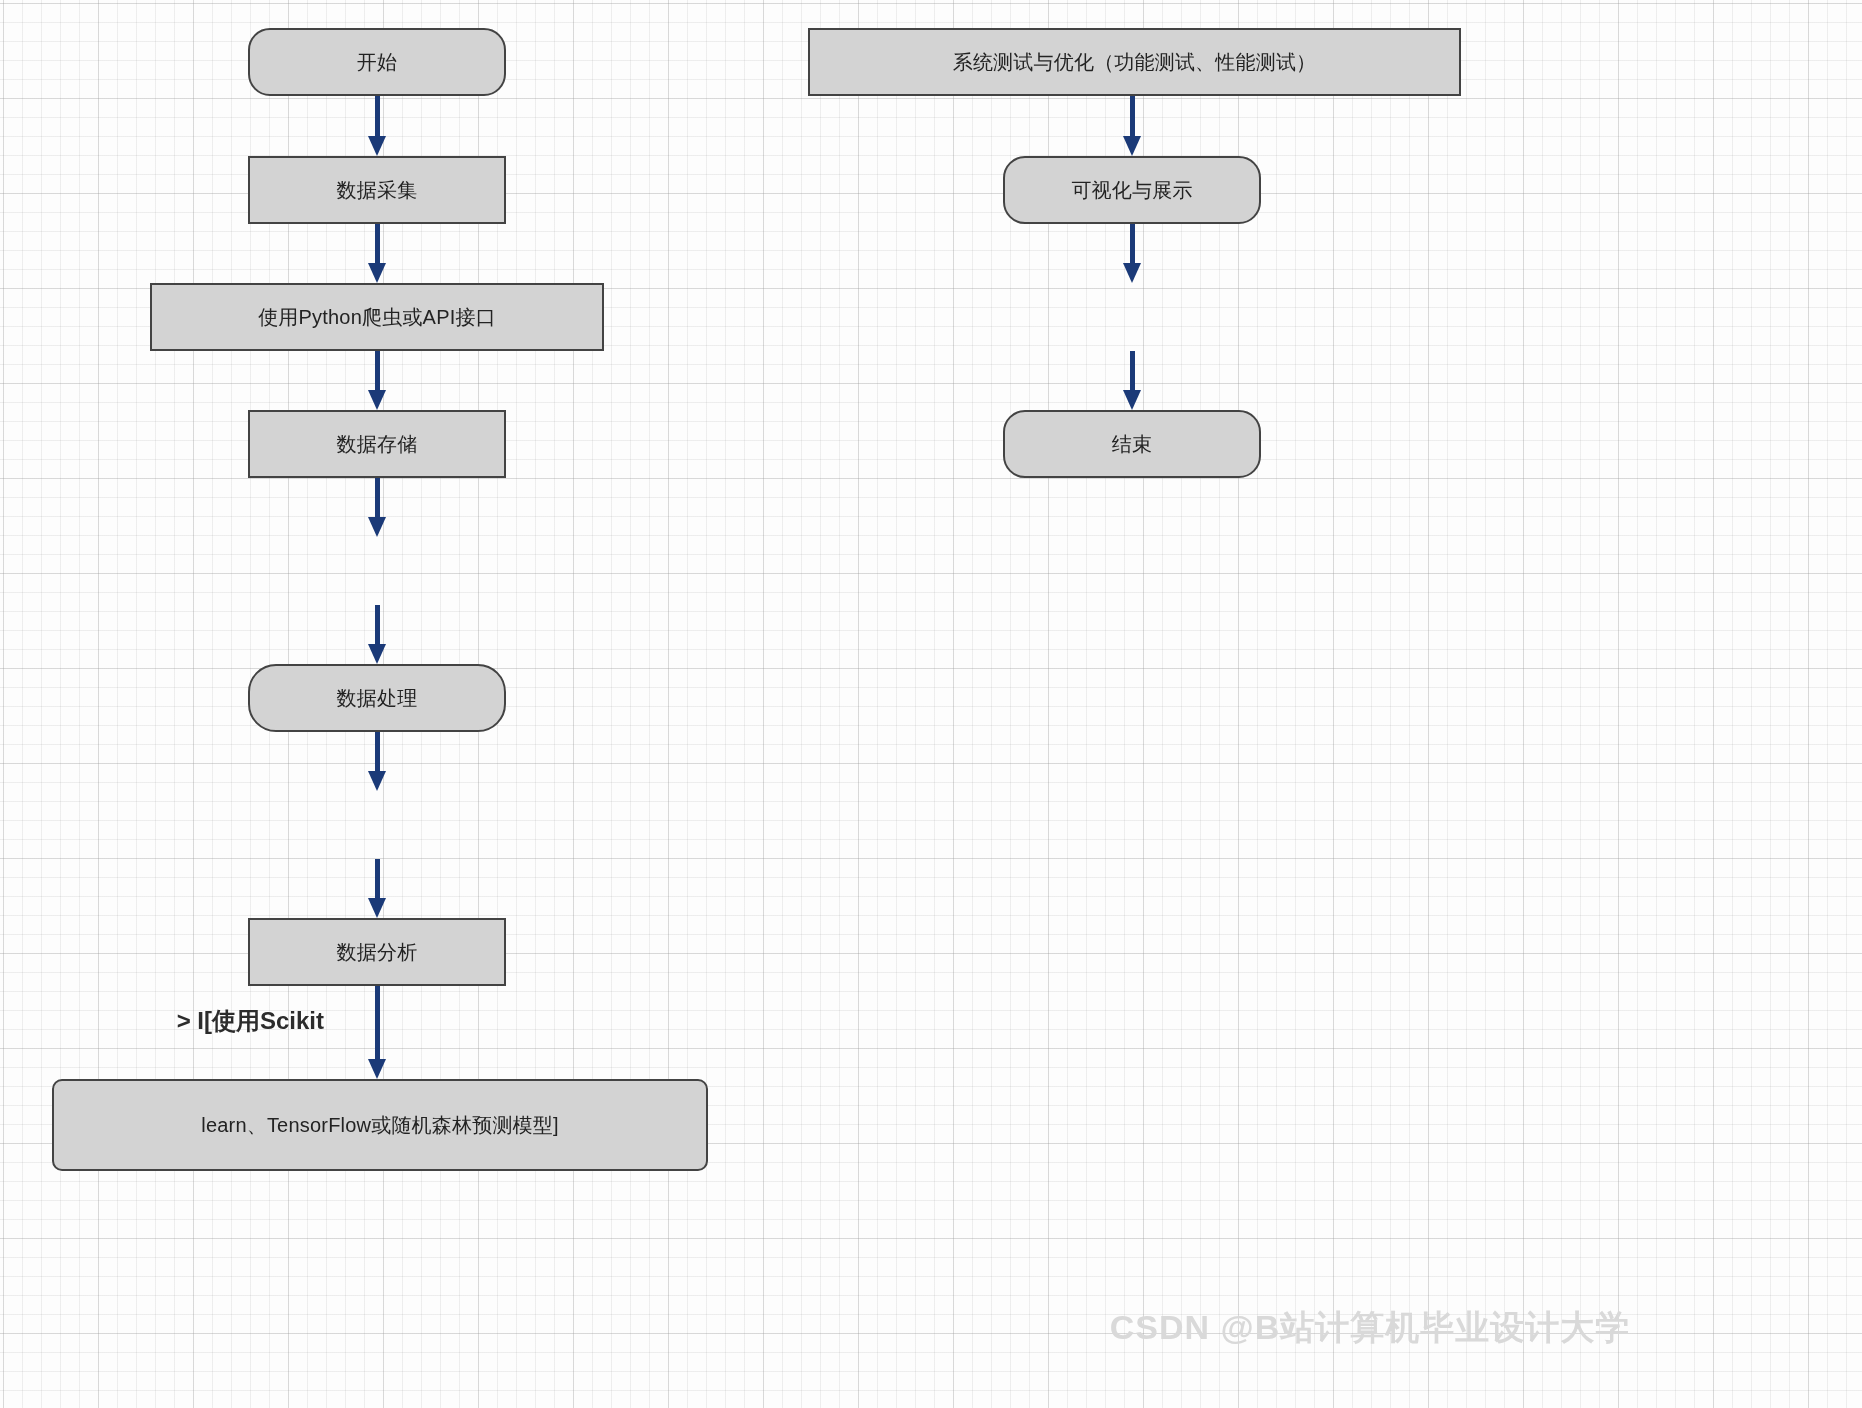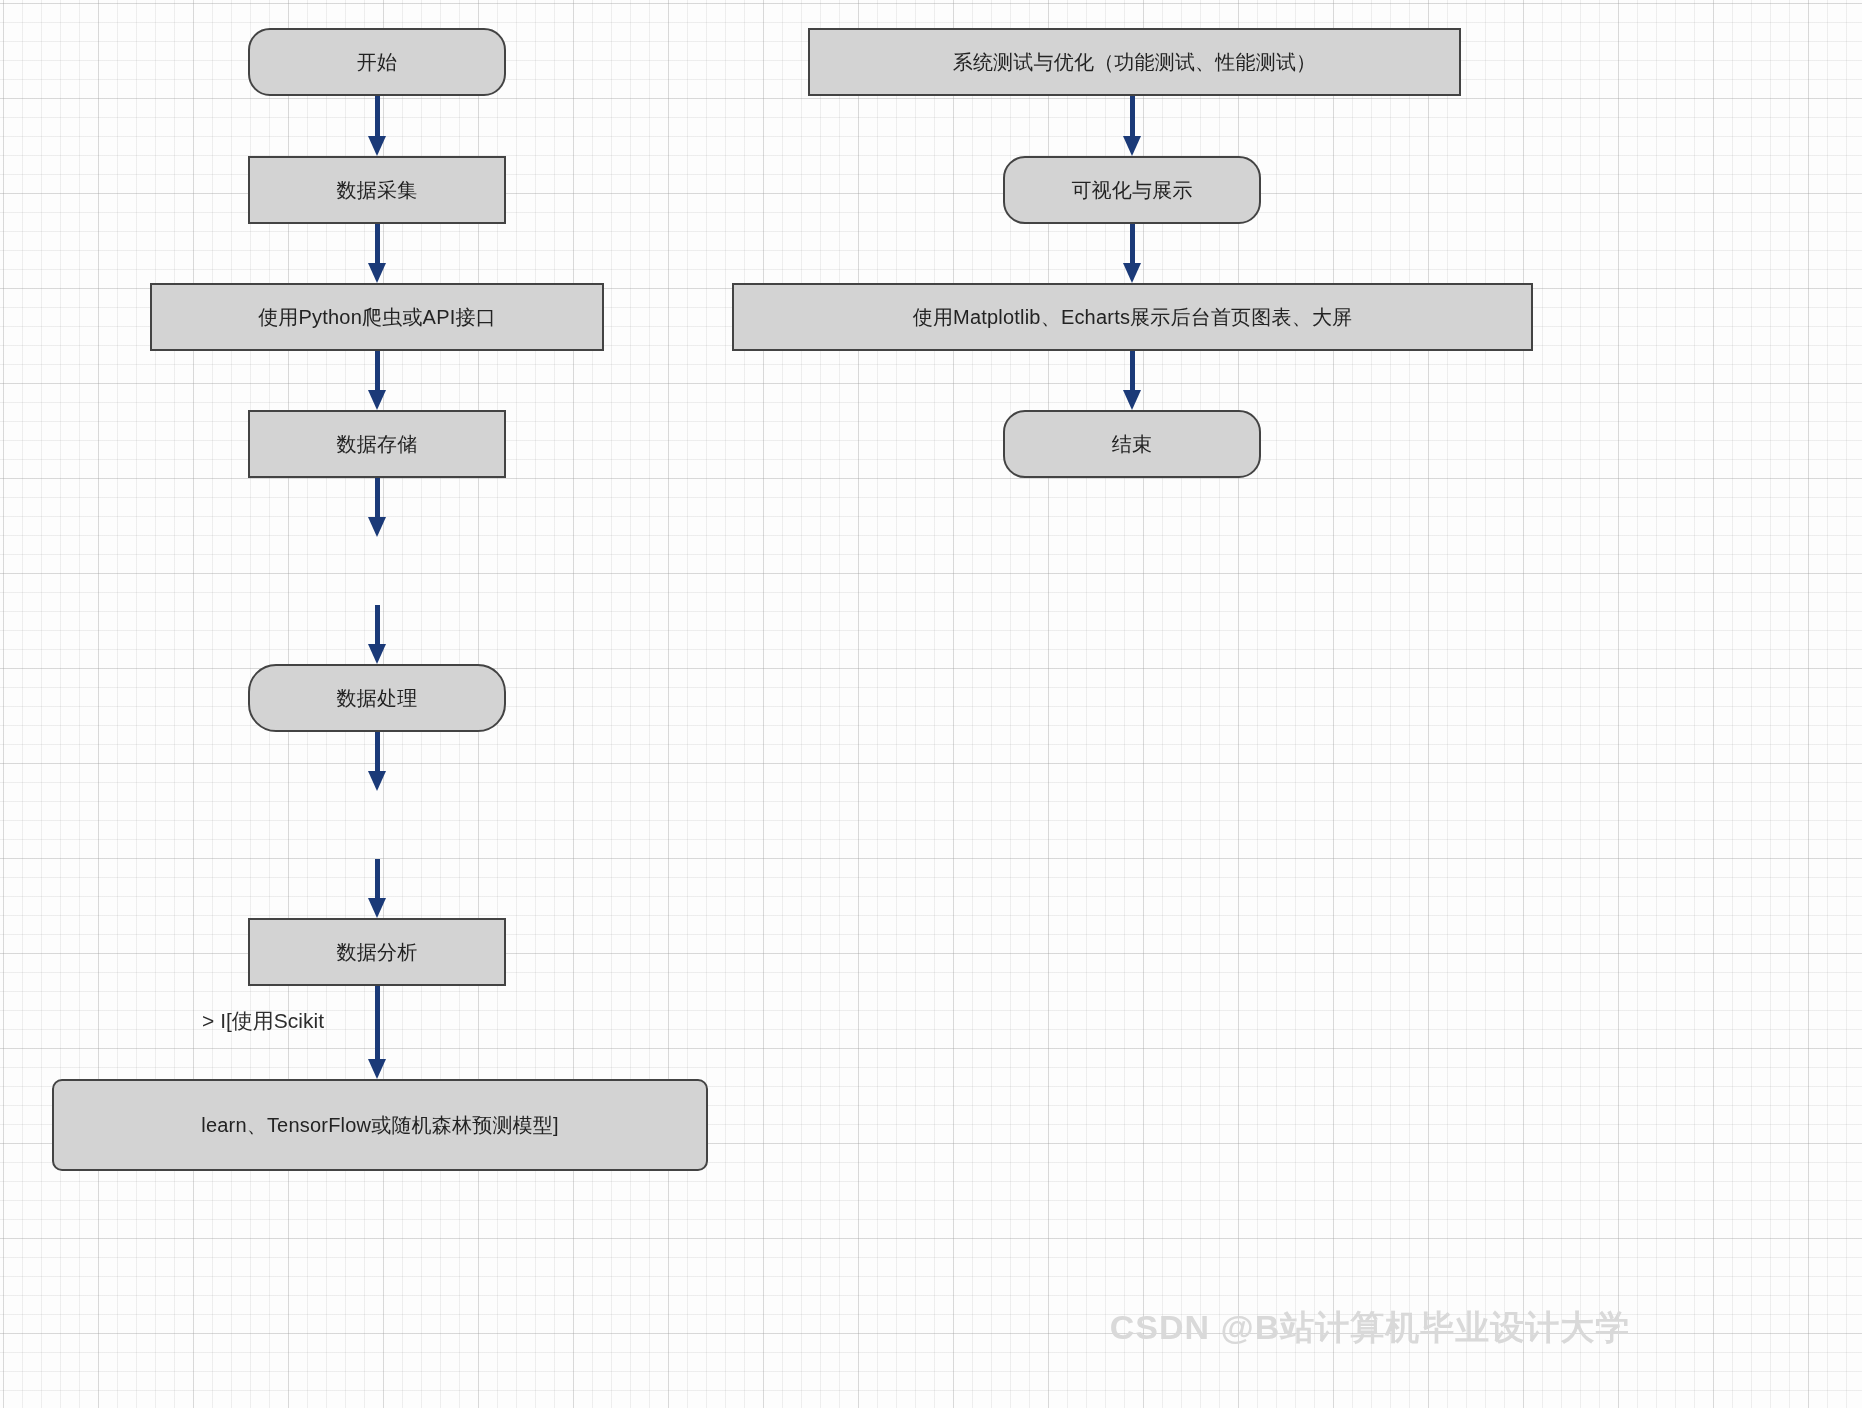--- a/index.html
+++ b/index.html
@@ -55,23 +55,24 @@
     position: absolute;
     left: -7px;
     width: 0;
     height: 0;
     border-left: 9.5px solid transparent;
     border-right: 9.5px solid transparent;
     border-top: 20px solid #1b3a78;
   }
   .edge-label {
     position: absolute;
-    font-size: 21px;
+    font-size: 24px;
     color: #2c2c2c;
     white-space: nowrap;
+    font-weight: bold;
   }
   .watermark {
     position: absolute;
     color: #d9d9d9;
     font-size: 34px;
     white-space: nowrap;
     letter-spacing: 1px;
   }
 </style>
 </head>
@@ -80,21 +81,20 @@
 <div id="canvas">
     <div class="node stadium" style="left: 248px; top: 28px; width: 258px; height: 68px;">开始</div>
     <div class="node rect" style="left: 248px; top: 156px; width: 258px; height: 68px;">数据采集</div>
     <div class="node rect" style="left: 150px; top: 283px; width: 454px; height: 68px;">使用Python爬虫或API接口</div>
     <div class="node rect" style="left: 248px; top: 410px; width: 258px; height: 68px;">数据存储</div>
     <div class="node rect" style="left: 248px; top: 664px; width: 258px; height: 68px; border-radius: 28px;">数据处理</div>
     <div class="node rect" style="left: 248px; top: 918px; width: 258px; height: 68px;">数据分析</div>
     <div class="node round" style="left: 52px; top: 1079px; width: 656px; height: 92px;">learn、TensorFlow或随机森林预测模型]</div>
     <div class="node rect" style="left: 808px; top: 28px; width: 653px; height: 68px;">系统测试与优化（功能测试、性能测试）</div>
     <div class="node stadium" style="left: 1003px; top: 156px; width: 258px; height: 68px;">可视化与展示</div>
-    <div class="node rect" style="left: 732px; top: 283px; width: 801px; height: 68px;">使用Matplotlib、Echarts展示后台首页图表、大屏</div>
     <div class="node stadium" style="left: 1003px; top: 410px; width: 258px; height: 68px;">结束</div>
     <div class="edge" style="left: 375px; top: 96px; width: 5px; height: 60px;">
       <div class="shaft" style="height: 42px;"></div>
       <div class="head" style="top: 40px;"></div>
     </div>
     <div class="edge" style="left: 375px; top: 224px; width: 5px; height: 59px;">
       <div class="shaft" style="height: 41px;"></div>
       <div class="head" style="top: 39px;"></div>
     </div>
     <div class="edge" style="left: 375px; top: 351px; width: 5px; height: 59px;">

